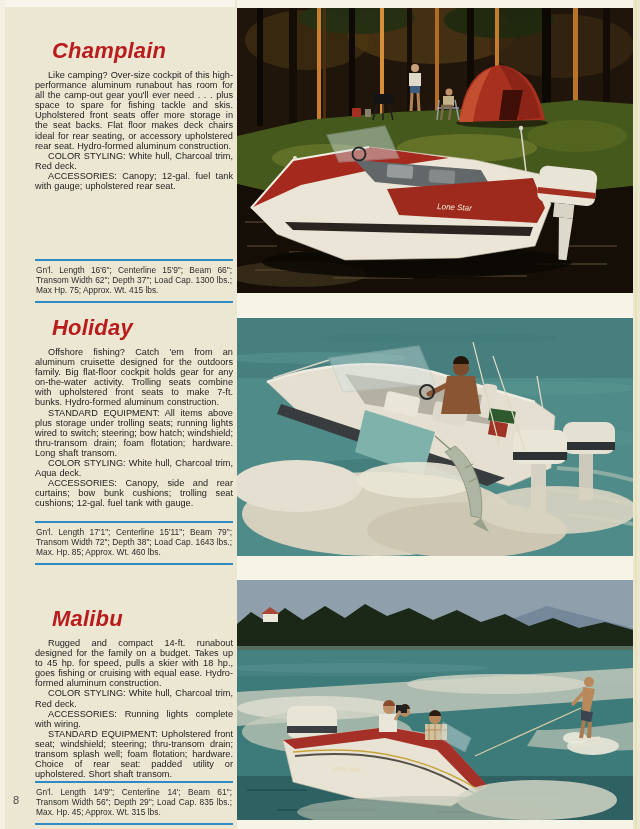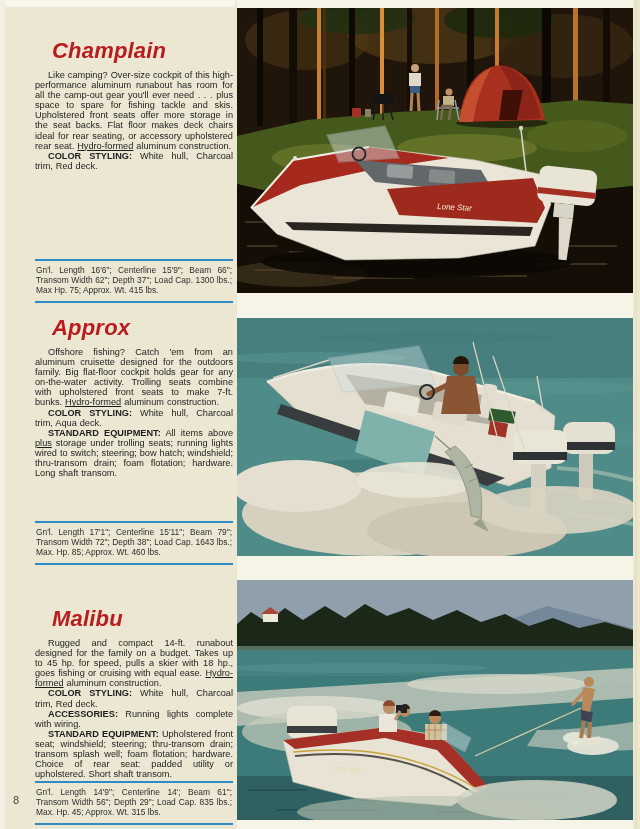--- a/index.html
+++ b/index.html
@@ -19,22 +19,22 @@
   #sec-malibu{top:608px;height:216px;}
   h2.model-title{
     margin:0 0 8px 17px;
     font-style:italic;font-weight:700;font-size:22px;line-height:22px;
     letter-spacing:.2px;color:#b91c1c;
   }
   p.body{
     margin:0;font-size:9.2px;line-height:10.1px;color:#1d1d1d;
     text-align:justify;text-indent:13px;word-spacing:.4px;
   }
-  .sb{font-weight:700;}
-  .su{text-decoration:underline;}
+  .sb{font-weight:400;}
+  .su{}
   .specs{
     position:absolute;left:0;right:0;
     border-top:2.5px solid #2e8bc5;border-bottom:2.5px solid #2e8bc5;
     padding:4px 1px 5px;
     font-size:8.4px;line-height:10.2px;color:#2d2d2d;text-align:justify;
   }
   #sec-champlain .specs{top:219px;}
   #sec-holiday .specs{top:204px;}
   #sec-malibu .specs{top:173px;}
   .page-number{position:absolute;left:13px;top:794px;font-size:11px;color:#4a4a46;}
@@ -57,28 +57,30 @@
 <div class="scan-edge-left"></div>
 <div class="gap-band" id="gap-top"></div>
 <div class="gap-band" id="gap-1"></div>
 <div class="gap-band" id="gap-2"></div>
 <div class="gap-band" id="gap-bottom"></div>
 
 <div class="section" id="sec-champlain">
   <h2 class="model-title">Champlain</h2>
   <p class="body"><span>Like camping? Over-size cockpit of this high-performance aluminum runabout has room for all the camp-out gear you'll ever need . . . plus space to spare for fishing tackle and skis. Upholstered front seats offer more storage in the seat backs. Flat floor makes deck chairs ideal for rear seating, or accessory upholstered rear seat. </span><span class="su">Hydro-formed</span><span> aluminum construction.</span></p>
   <p class="body"><span class="sb">COLOR STYLING:</span><span> White hull, Charcoal trim, Red deck.</span></p>
+  <p class="body"><span class="sb">ACCESSORIES:</span><span> Canopy; 12-gal. fuel tank with gauge; upholstered rear seat.</span></p>
   <div class="specs">Gn'l. Length 16'6"; Centerline 15'9"; Beam 66"; Transom Width 62"; Depth 37"; Load Cap. 1300 lbs.; Max Hp. 75; Approx. Wt. 415 lbs.</div>
 </div>
 
 <div class="section" id="sec-holiday">
-  <h2 class="model-title">Approx</h2>
+  <h2 class="model-title">Holiday</h2>
   <p class="body"><span>Offshore fishing? Catch 'em from an aluminum cruisette designed for the outdoors family. Big flat-floor cockpit holds gear for any on-the-water activity. Trolling seats combine with upholstered front seats to make 7-ft. bunks. </span><span class="su">Hydro-formed</span><span> aluminum construction.</span></p>
+  <p class="body"><span class="sb">STANDARD EQUIPMENT:</span><span> All items above </span><span class="su">plus</span><span> storage under trolling seats; running lights wired to switch; steering; bow hatch; windshield; thru-transom drain; foam flotation; hardware. Long shaft transom.</span></p>
   <p class="body"><span class="sb">COLOR STYLING:</span><span> White hull, Charcoal trim, Aqua deck.</span></p>
-  <p class="body"><span class="sb">STANDARD EQUIPMENT:</span><span> All items above </span><span class="su">plus</span><span> storage under trolling seats; running lights wired to switch; steering; bow hatch; windshield; thru-transom drain; foam flotation; hardware. Long shaft transom.</span></p>
+  <p class="body"><span class="sb">ACCESSORIES:</span><span> Canopy, side and rear curtains; bow bunk cushions; trolling seat cushions; 12-gal. fuel tank with gauge.</span></p>
   <div class="specs">Gn'l. Length 17'1"; Centerline 15'11"; Beam 79"; Transom Width 72"; Depth 38"; Load Cap. 1643 lbs.; Max. Hp. 85; Approx. Wt. 460 lbs.</div>
 </div>
 
 <div class="section" id="sec-malibu">
   <h2 class="model-title">Malibu</h2>
   <p class="body"><span>Rugged and compact 14-ft. runabout designed for the family on a budget. Takes up to 45 hp. for speed, pulls a skier with 18 hp., goes fishing or cruising with equal ease. </span><span class="su">Hydro-formed</span><span> aluminum construction.</span></p>
   <p class="body"><span class="sb">COLOR STYLING:</span><span> White hull, Charcoal trim, Red deck.</span></p>
   <p class="body"><span class="sb">ACCESSORIES:</span><span> Running lights complete with wiring.</span></p>
   <p class="body"><span class="sb">STANDARD EQUIPMENT:</span><span> Upholstered front seat; windshield; steering; thru-transom drain; transom splash well; foam flotation; hardware. Choice of rear seat: padded utility or upholstered. Short shaft transom.</span></p>
   <div class="specs">Gn'l. Length 14'9"; Centerline 14'; Beam 61"; Transom Width 56"; Depth 29"; Load Cap. 835 lbs.; Max. Hp. 45; Approx. Wt. 315 lbs.</div>

